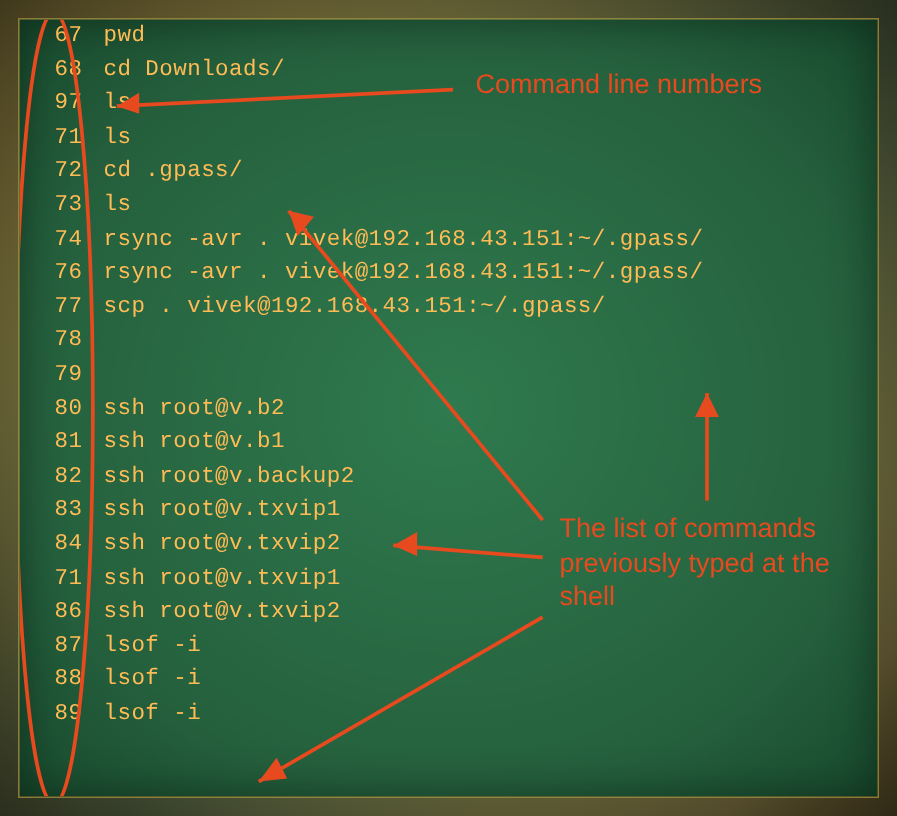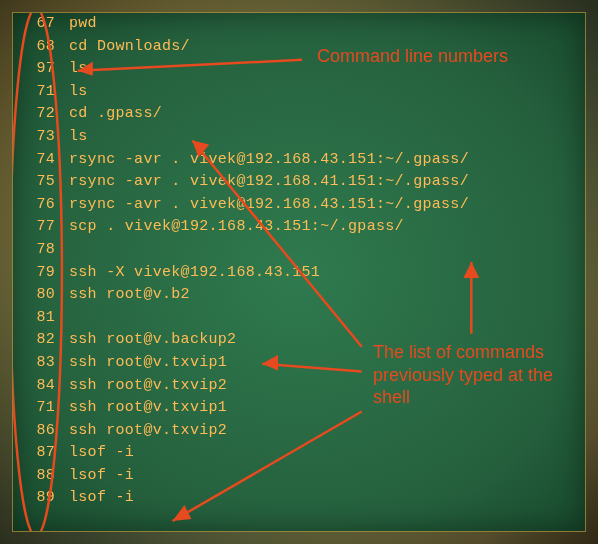--- a/index.html
+++ b/index.html
@@ -82,27 +82,26 @@
   <div class="terminal">
 
     <div class="lines">
         <div class="row"><span class="ln">67</span><span class="cmd">pwd</span></div>
         <div class="row"><span class="ln">68</span><span class="cmd">cd Downloads/</span></div>
         <div class="row"><span class="ln">97</span><span class="cmd">ls</span></div>
         <div class="row"><span class="ln">71</span><span class="cmd">ls</span></div>
         <div class="row"><span class="ln">72</span><span class="cmd">cd .gpass/</span></div>
         <div class="row"><span class="ln">73</span><span class="cmd">ls</span></div>
         <div class="row"><span class="ln">74</span><span class="cmd">rsync -avr . vivek@192.168.43.151:~/.gpass/</span></div>
-        <div class="row"><span class="ln">75</span><span class="cmd">rsync -avr . vivek@192.168.41.151:~/.gpass/</span></div>
         <div class="row"><span class="ln">76</span><span class="cmd">rsync -avr . vivek@192.168.43.151:~/.gpass/</span></div>
         <div class="row"><span class="ln">77</span><span class="cmd">scp . vivek@192.168.43.151:~/.gpass/</span></div>
         <div class="row"><span class="ln">78</span></div>
-        <div class="row"><span class="ln">79</span><span class="cmd">ssh -X vivek@192.168.43.151</span></div>
+        <div class="row"><span class="ln">79</span></div>
         <div class="row"><span class="ln">80</span><span class="cmd">ssh root@v.b2</span></div>
-        <div class="row"><span class="ln">81</span></div>
+        <div class="row"><span class="ln">81</span><span class="cmd">ssh root@v.b1</span></div>
         <div class="row"><span class="ln">82</span><span class="cmd">ssh root@v.backup2</span></div>
         <div class="row"><span class="ln">83</span><span class="cmd">ssh root@v.txvip1</span></div>
         <div class="row"><span class="ln">84</span><span class="cmd">ssh root@v.txvip2</span></div>
         <div class="row"><span class="ln">71</span><span class="cmd">ssh root@v.txvip1</span></div>
         <div class="row"><span class="ln">86</span><span class="cmd">ssh root@v.txvip2</span></div>
         <div class="row"><span class="ln">87</span><span class="cmd">lsof -i</span></div>
         <div class="row"><span class="ln">88</span><span class="cmd">lsof -i</span></div>
         <div class="row"><span class="ln">89</span><span class="cmd">lsof -i</span></div>
       </div>
 

